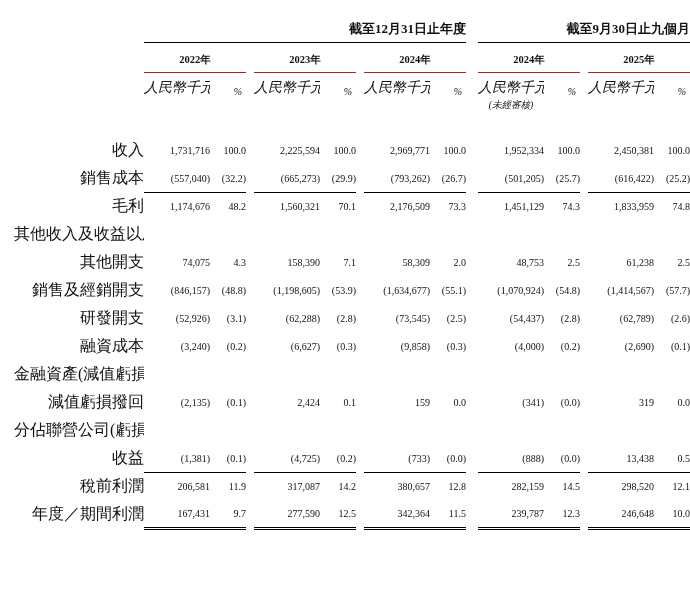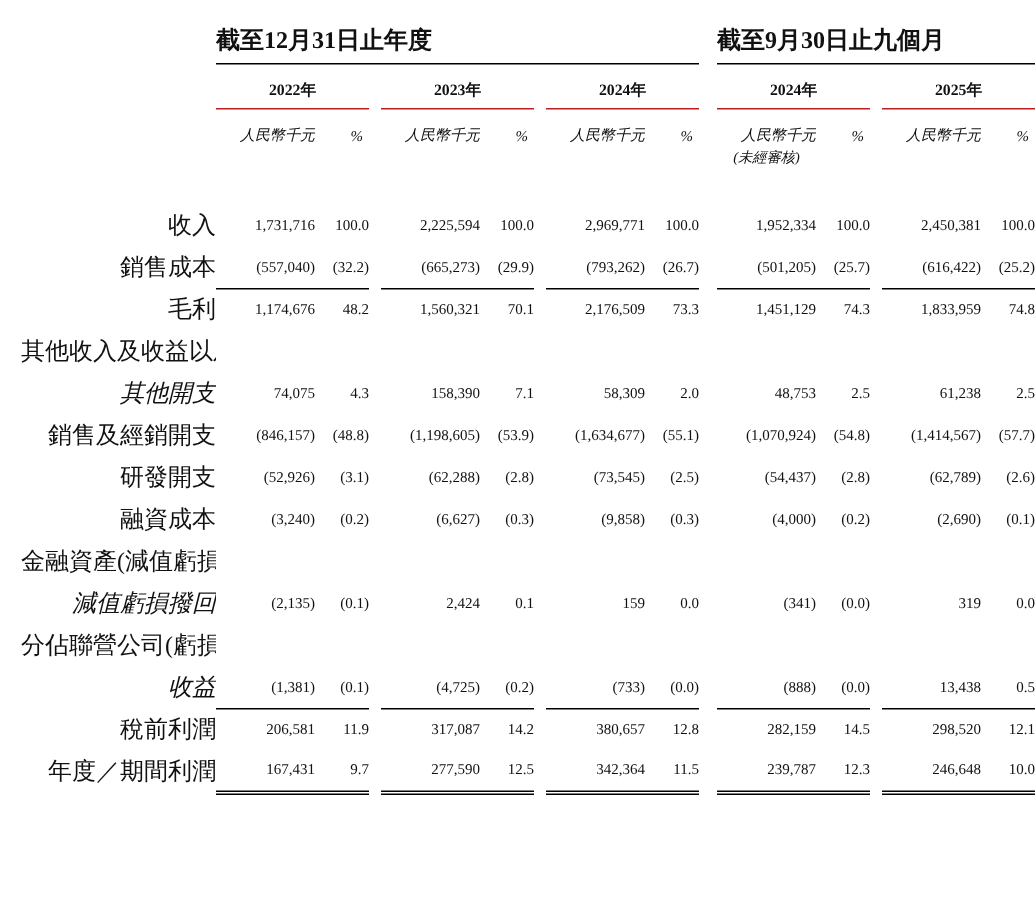--- a/index.html
+++ b/index.html
@@ -27,41 +27,41 @@
   td, th {
     padding: 0;
     font-weight: normal;
     vertical-align: middle;
     white-space: nowrap;
     overflow: hidden;
   }
   
   tr.r-grp > th.grp {
     font-weight: bold;
-    font-size: 16px;
-    text-align: left;
+    font-size: 13px;
+    text-align: right;
     border-bottom: 1px solid #000;
     height: 24px;
     vertical-align: bottom;
     padding-bottom: 4px;
   }
   tr.r-grp { height: 24px; }
   tr.r-yr { height: 30px; }
   tr.r-yr > th.yr {
     font-weight: bold;
     font-size: 10.5px;
     text-align: center;
     border-bottom: 1px solid #b91c1c;
     vertical-align: bottom;
     padding-bottom: 5px;
   }
   tr.r-unit { height: 26px; }
   tr.r-unit td.unit {
     font-style: italic;
-    font-size: 10px;
+    font-size: 14px;
     text-align: right;
     vertical-align: bottom;
     padding-bottom: 2px;
   }
   tr.r-unit td.pcu {
     font-style: italic;
     font-size: 10px;
     text-align: right;
     vertical-align: bottom;
     padding-bottom: 2px;
@@ -75,21 +75,21 @@
     vertical-align: top;
   }
   tr.r-gap { height: 20px; }
 
   
   tbody tr { height: 28px; }
   td.lbl {
     font-size: 16px;
     text-align: right;
   }
-  td.lbl.ind { padding-left: 13px; font-style: italic; }
+  td.lbl.ind { padding-left: 13px; }
   td.num {
     font-size: 10px;
     text-align: right;
   }
   td.num.b { font-weight: normal; }
   td.num.r1 { border-bottom: 1px solid #000; }
   td.num.r2 { border-bottom: 3px double #000; }
 </style>
 </head>
 <body>

